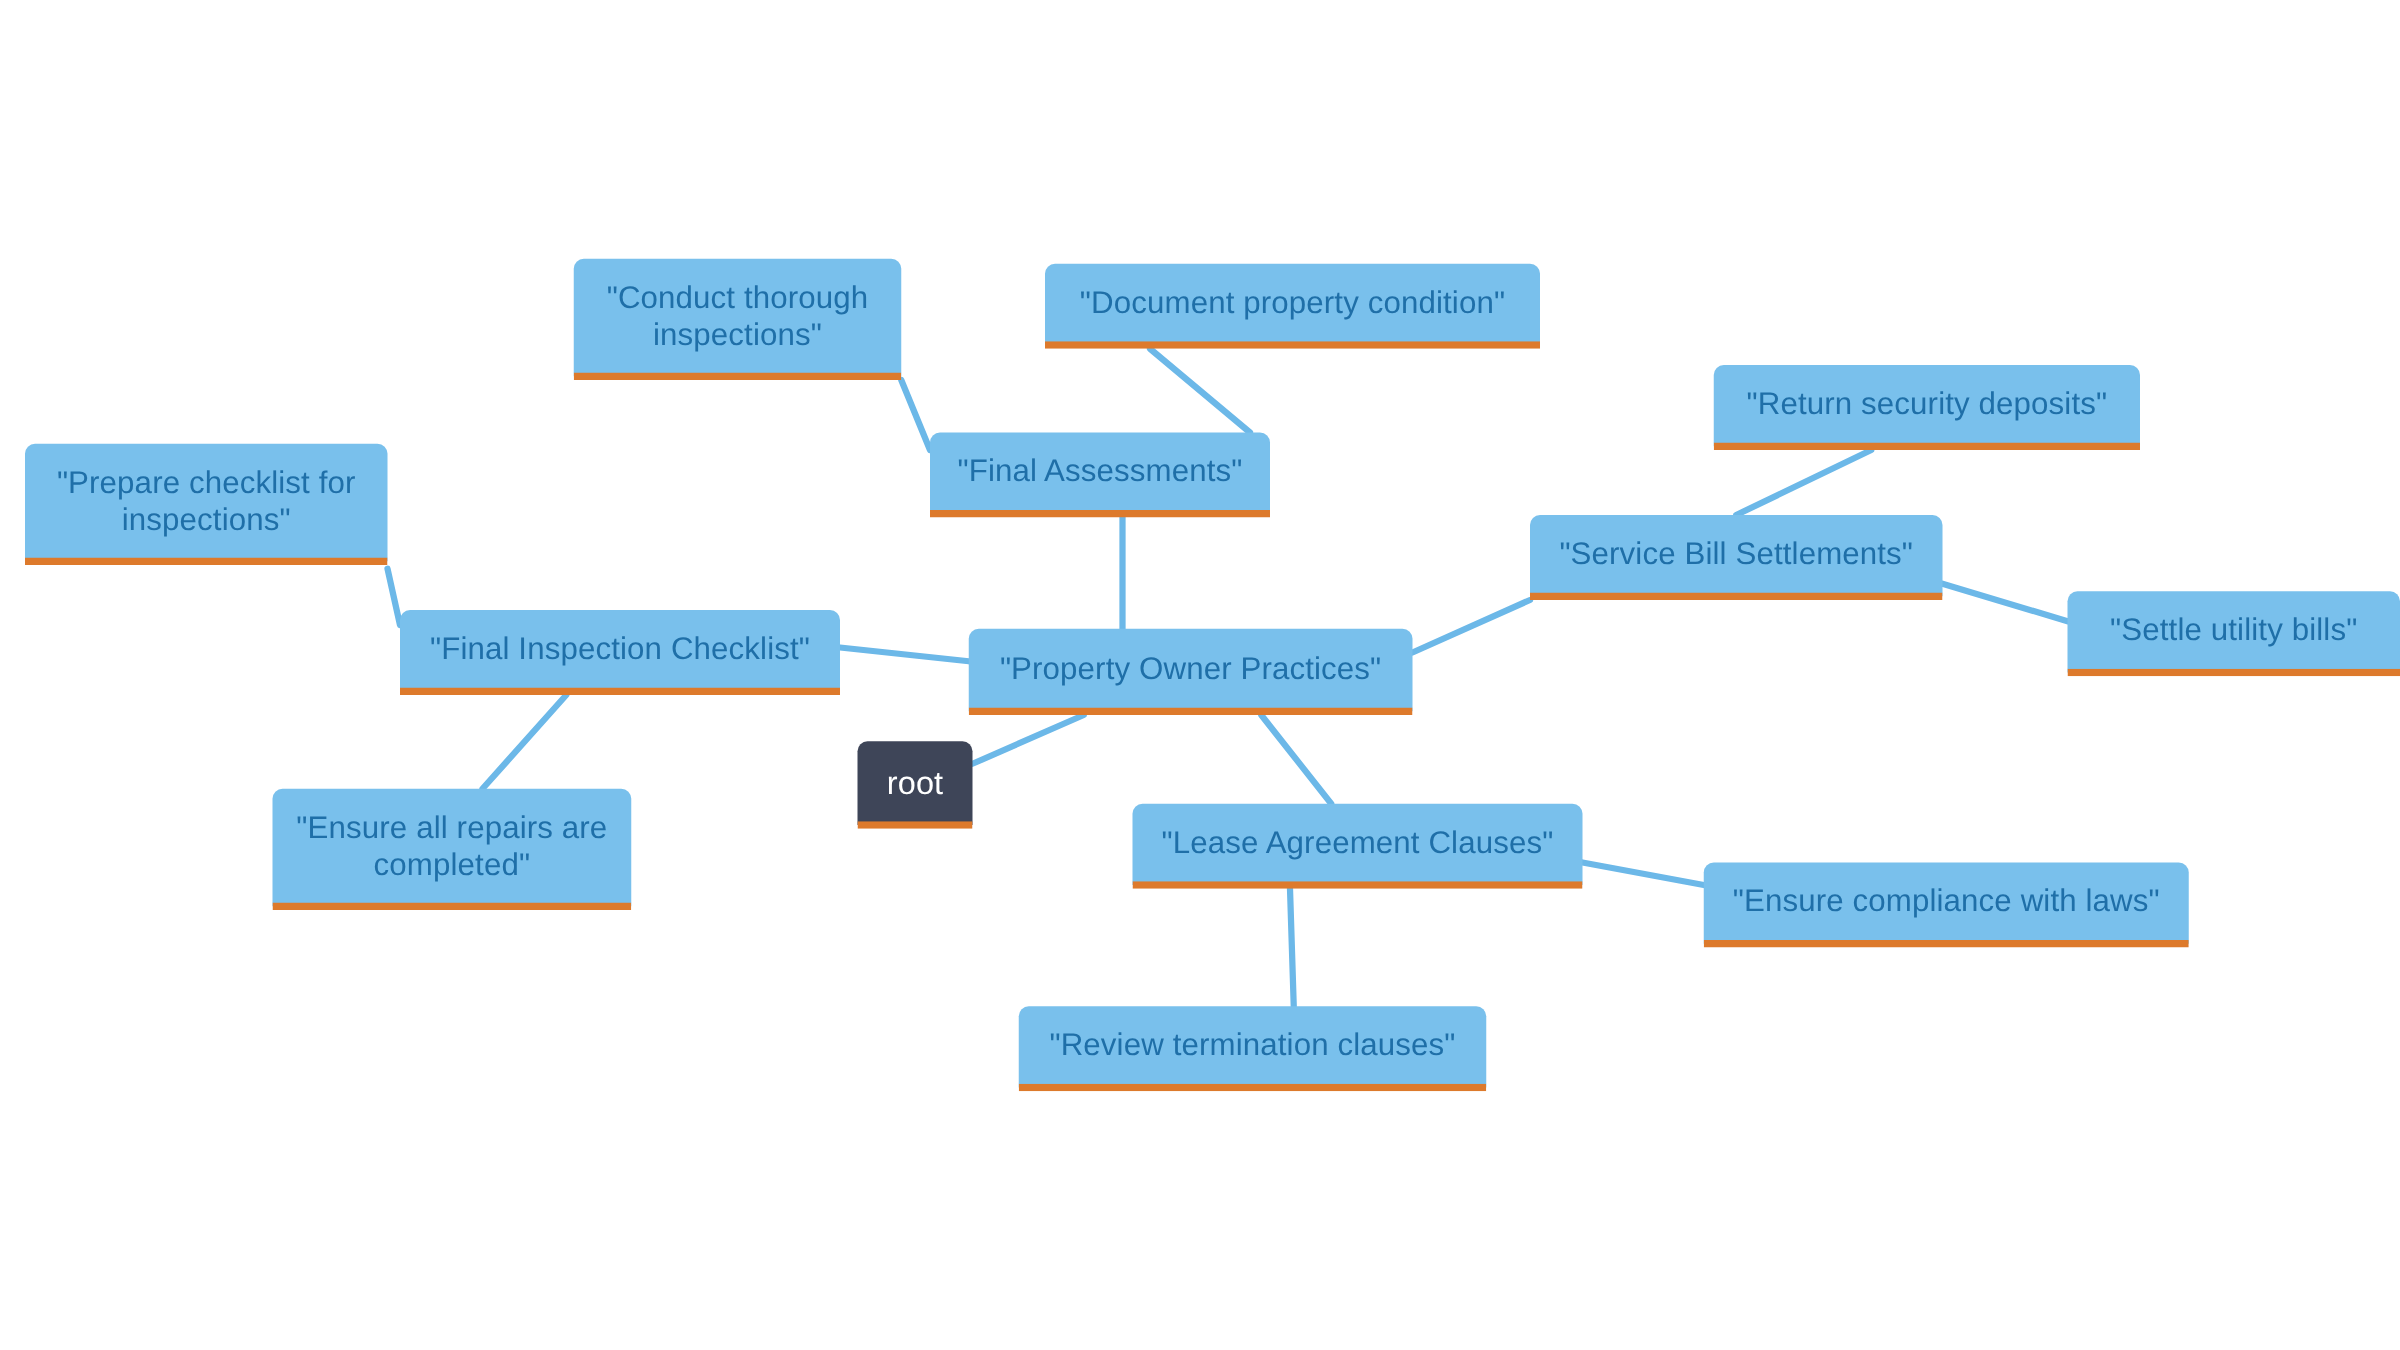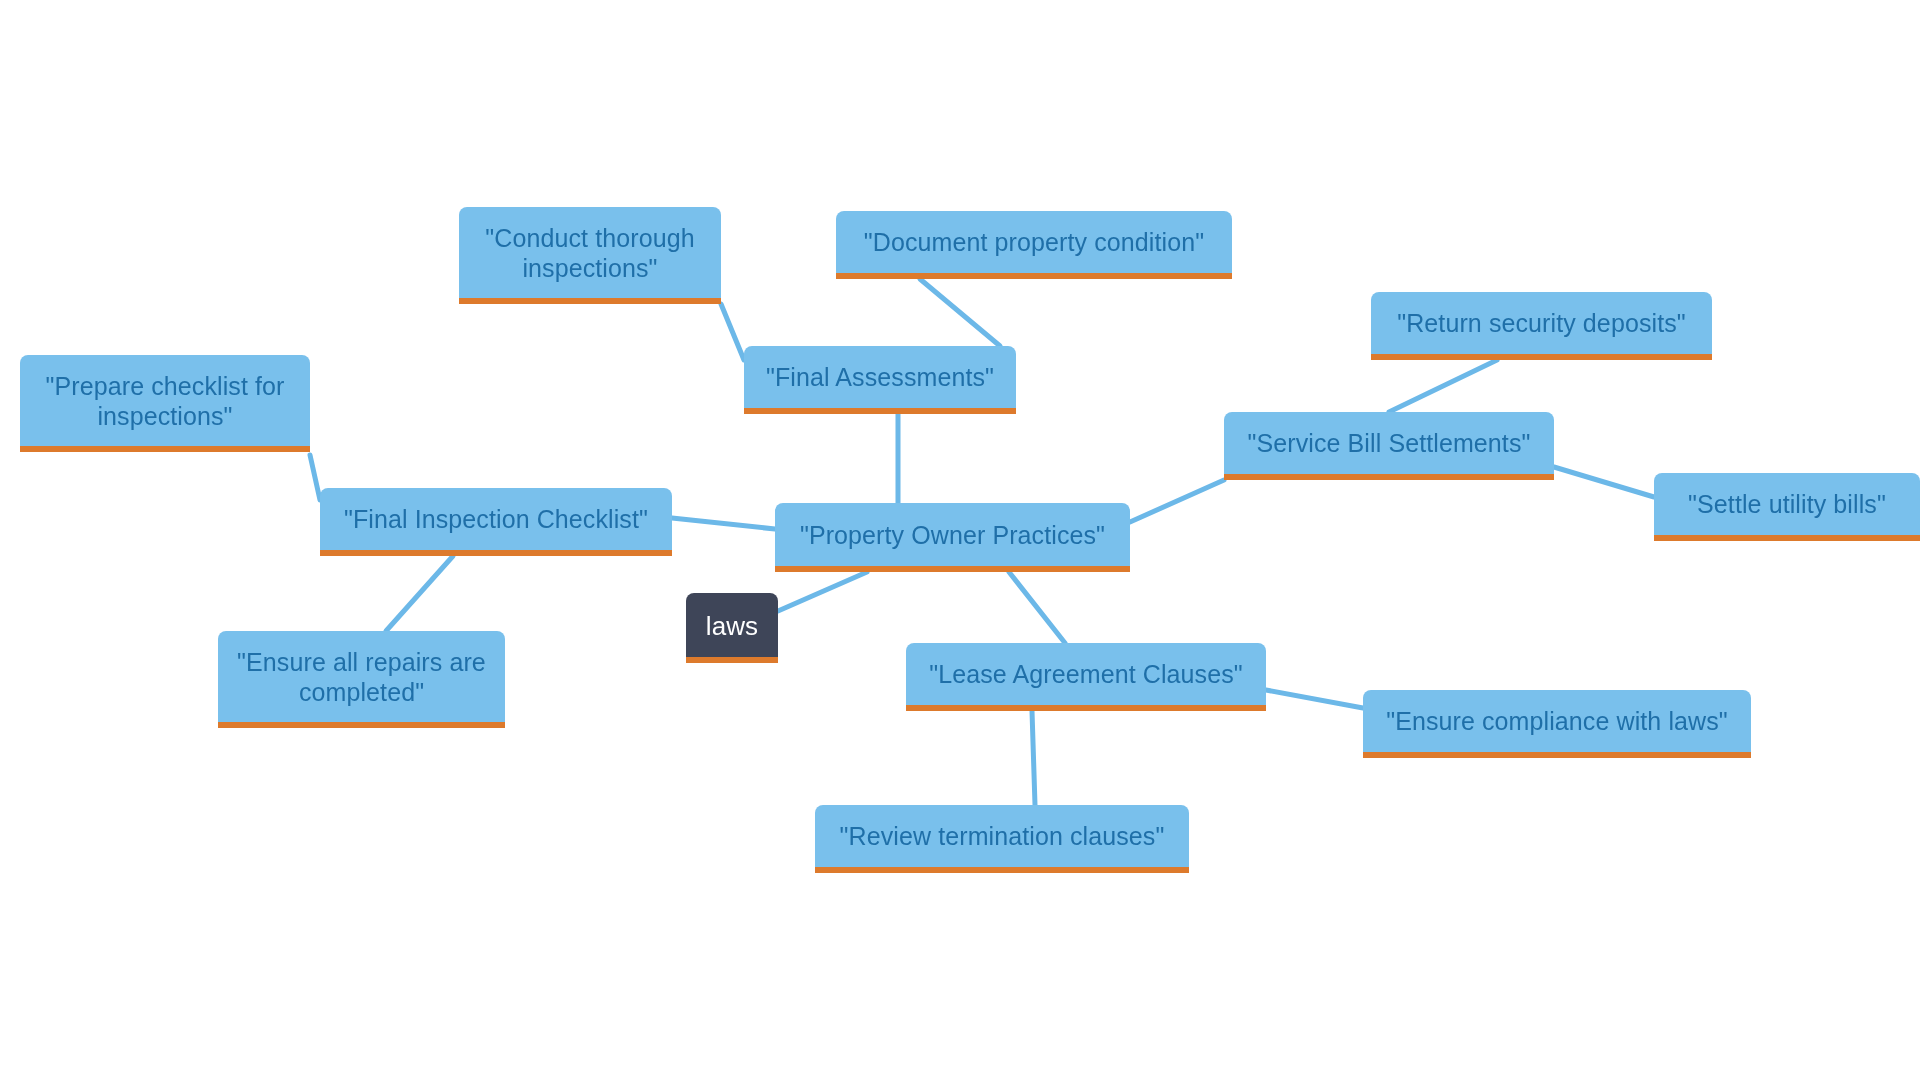--- a/index.html
+++ b/index.html
@@ -71,21 +71,21 @@
       <line x1="1000" y1="346" x2="920" y2="279" stroke="#6cb8e8" stroke-width="5" stroke-linecap="round"></line>
       <line x1="320" y1="500" x2="310" y2="455" stroke="#6cb8e8" stroke-width="5" stroke-linecap="round"></line>
       <line x1="453" y1="556" x2="386" y2="631" stroke="#6cb8e8" stroke-width="5" stroke-linecap="round"></line>
       <line x1="1389" y1="412" x2="1497" y2="360" stroke="#6cb8e8" stroke-width="5" stroke-linecap="round"></line>
       <line x1="1554" y1="467" x2="1654" y2="497" stroke="#6cb8e8" stroke-width="5" stroke-linecap="round"></line>
       <line x1="1266" y1="690" x2="1363" y2="708" stroke="#6cb8e8" stroke-width="5" stroke-linecap="round"></line>
       <line x1="1032" y1="711" x2="1035" y2="805" stroke="#6cb8e8" stroke-width="5" stroke-linecap="round"></line>
     </svg>
   <div id="node-layer">
       <div class="node root" style="left: 686px; top: 593px; width: 92px; height: 70px;">
-        <span class="label">laws</span>
+        <span class="label">root</span>
       </div>
       <div class="node" style="left: 775px; top: 503px; width: 355px; height: 69px;">
         <span class="label">"Property Owner Practices"</span>
       </div>
       <div class="node" style="left: 744px; top: 346px; width: 272px; height: 68px;">
         <span class="label">"Final Assessments"</span>
       </div>
       <div class="node" style="left: 320px; top: 488px; width: 352px; height: 68px;">
         <span class="label">"Final Inspection Checklist"</span>
       </div>

